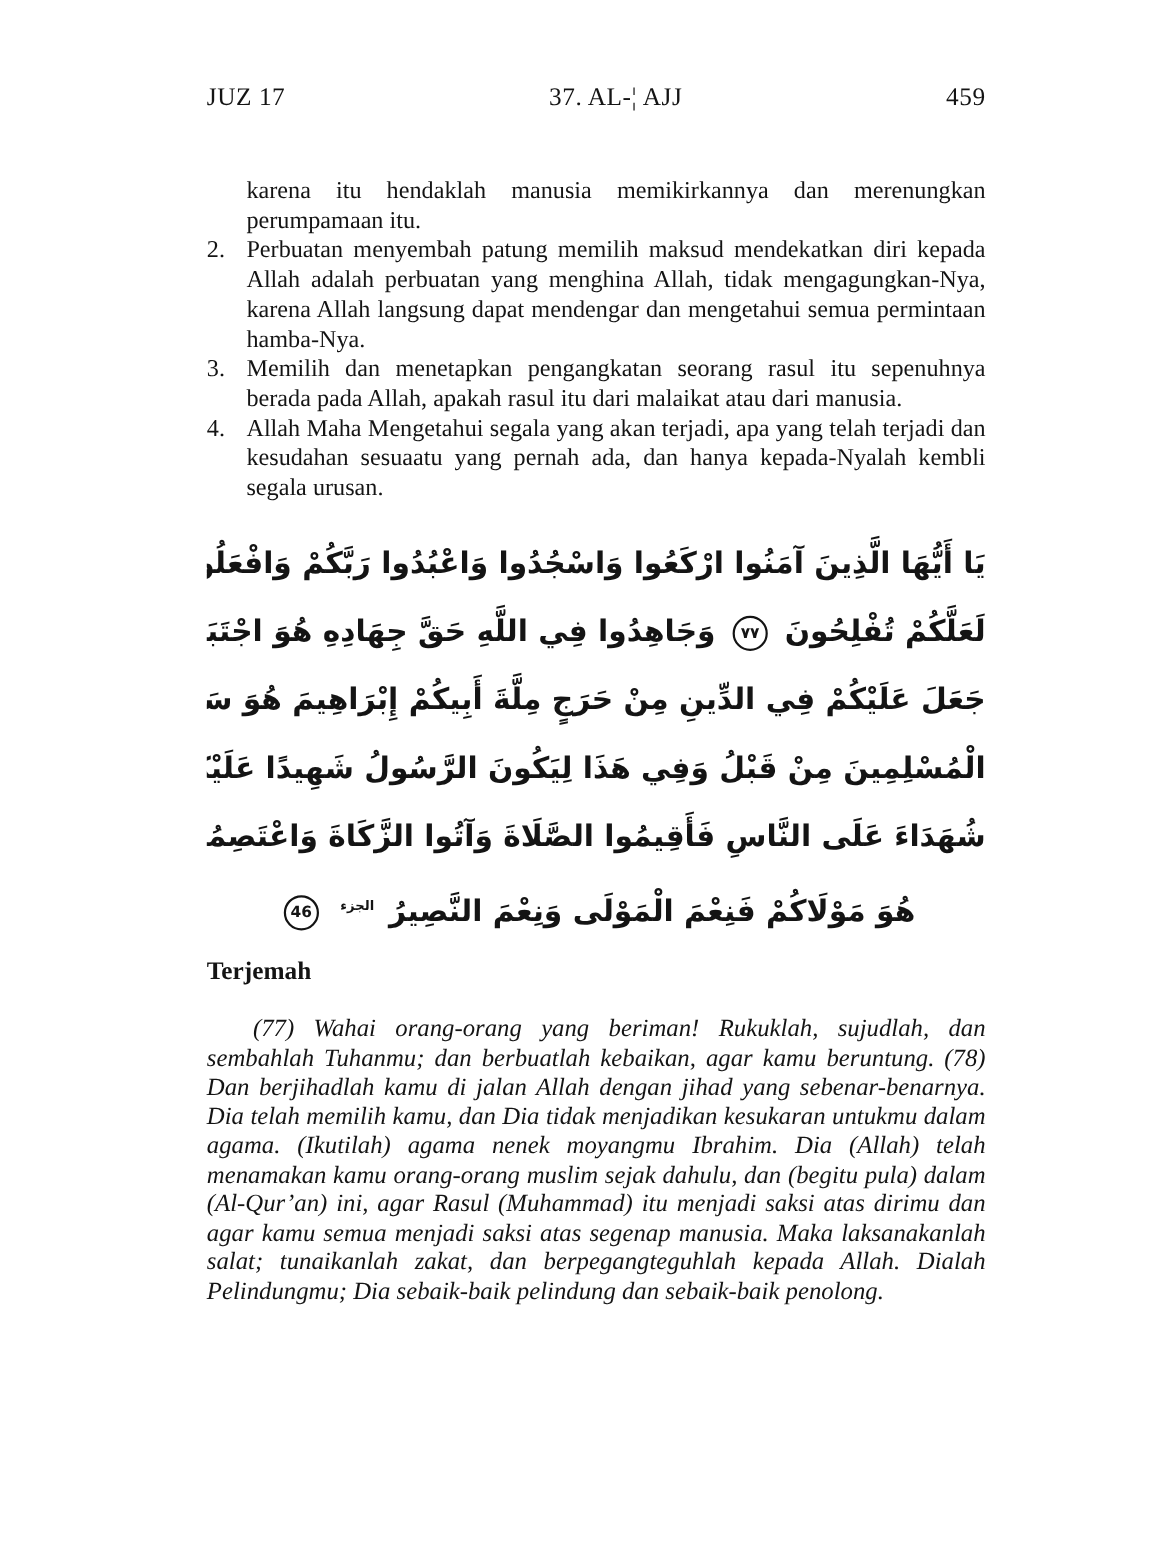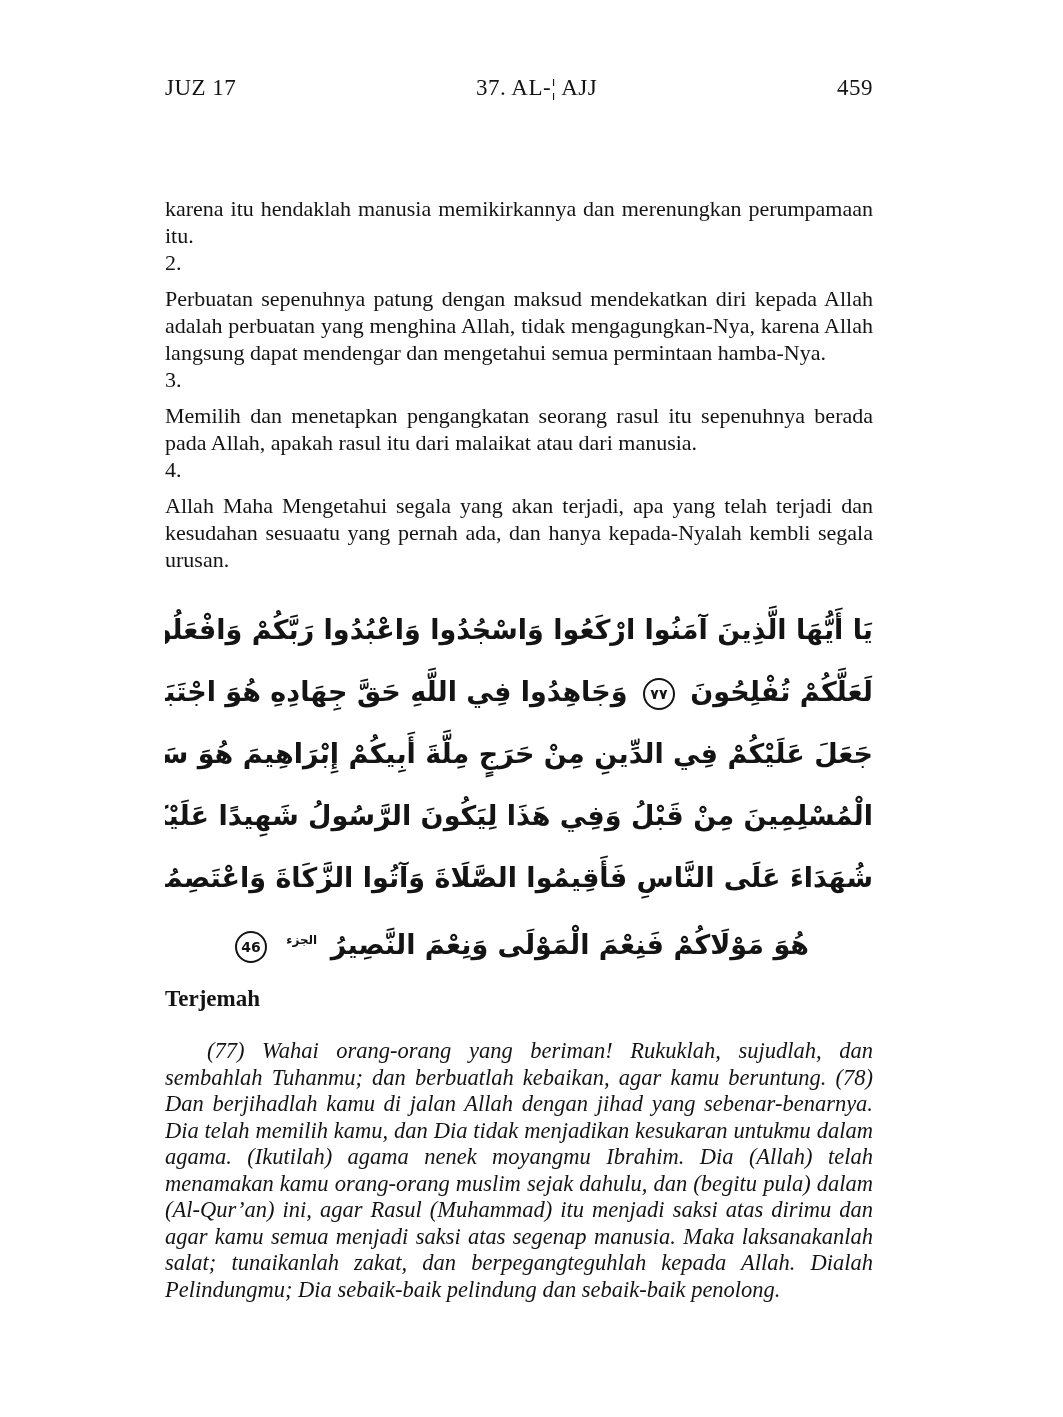--- a/index.html
+++ b/index.html
@@ -11,39 +11,39 @@
     width: 1063px;
     height: 1417px;
     margin: 0 auto;
     background: #ffffff;
     color: #141414;
     overflow: hidden;
   }
 
   .content {
     position: absolute;
-    left: 165px;
+    left: 188px;
     top: 0;
     width: 708px;
   }
 
   
   .page-header {
     display: flex;
     justify-content: space-between;
     align-items: baseline;
     margin-top: 75px;
     font-size: 23px;
     letter-spacing: 0.5px;
   }
   .page-header .center-title { text-align: center; }
 
   
   .commentary-list { margin-top: 58px; }
-  .point-row { display: flex; flex-direction: column; }
+  .point-row { display: flex; }
   .point-number {
     flex: 0 0 36px;
     font-size: 22px;
     line-height: 27px;
   }
   .point-text {
     flex: 1;
     font-size: 22px;
     line-height: 27px;
     text-align: justify;
@@ -123,21 +123,21 @@
       <span>459</span>
     </div>
 
     <div class="commentary-list">
       <div class="point-row">
         <span class="point-number"></span>
         <span class="point-text">karena itu hendaklah manusia memikirkannya dan merenungkan perumpamaan itu.</span>
       </div>
       <div class="point-row">
         <span class="point-number">2.</span>
-        <span class="point-text">Perbuatan sepenuhnya patung dengan maksud mendekatkan diri kepada Allah adalah perbuatan yang menghina Allah, tidak mengagungkan-Nya, karena Allah langsung dapat mendengar dan mengetahui semua permintaan hamba-Nya.</span>
+        <span class="point-text">Perbuatan menyembah patung memilih maksud mendekatkan diri kepada Allah adalah perbuatan yang menghina Allah, tidak mengagungkan-Nya, karena Allah langsung dapat mendengar dan mengetahui semua permintaan hamba-Nya.</span>
       </div>
       <div class="point-row">
         <span class="point-number">3.</span>
         <span class="point-text">Memilih dan menetapkan pengangkatan seorang rasul itu sepenuhnya berada pada Allah, apakah rasul itu dari malaikat atau dari manusia.</span>
       </div>
       <div class="point-row">
         <span class="point-number">4.</span>
         <span class="point-text">Allah Maha Mengetahui segala yang akan terjadi, apa yang telah terjadi dan kesudahan sesuaatu yang pernah ada, dan hanya kepada-Nyalah kembli segala urusan.</span>
       </div>
     </div>

